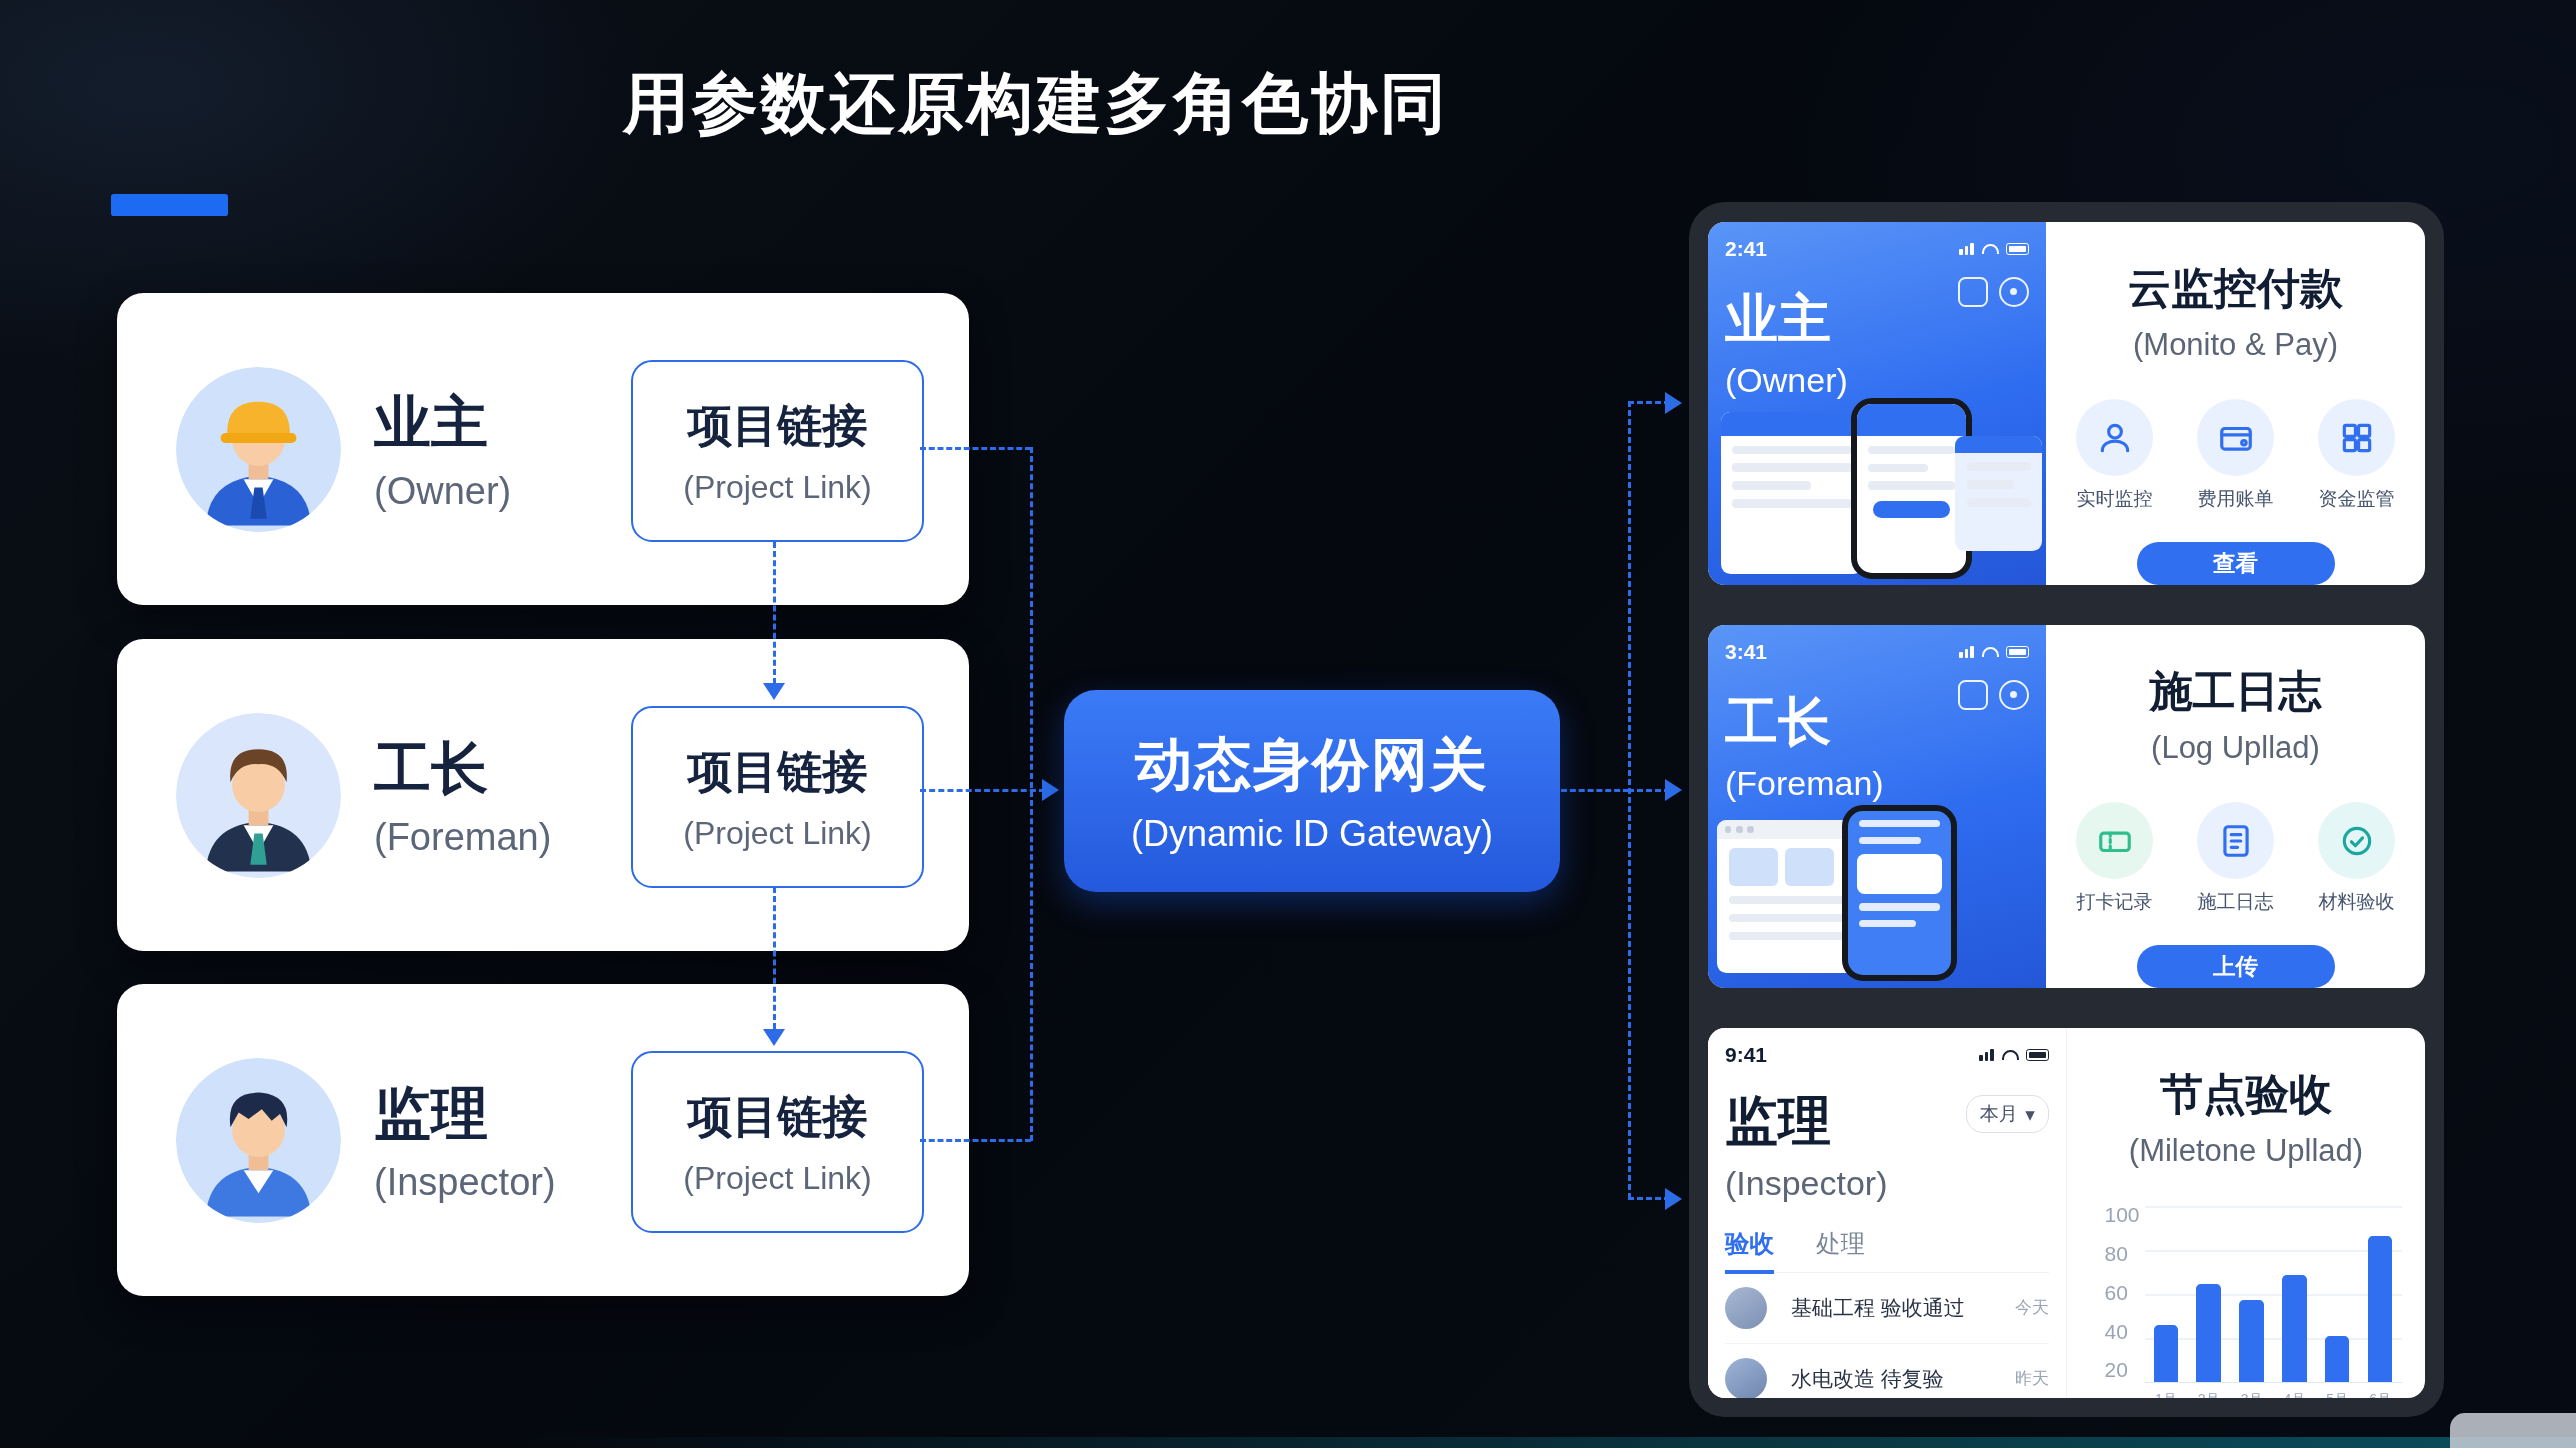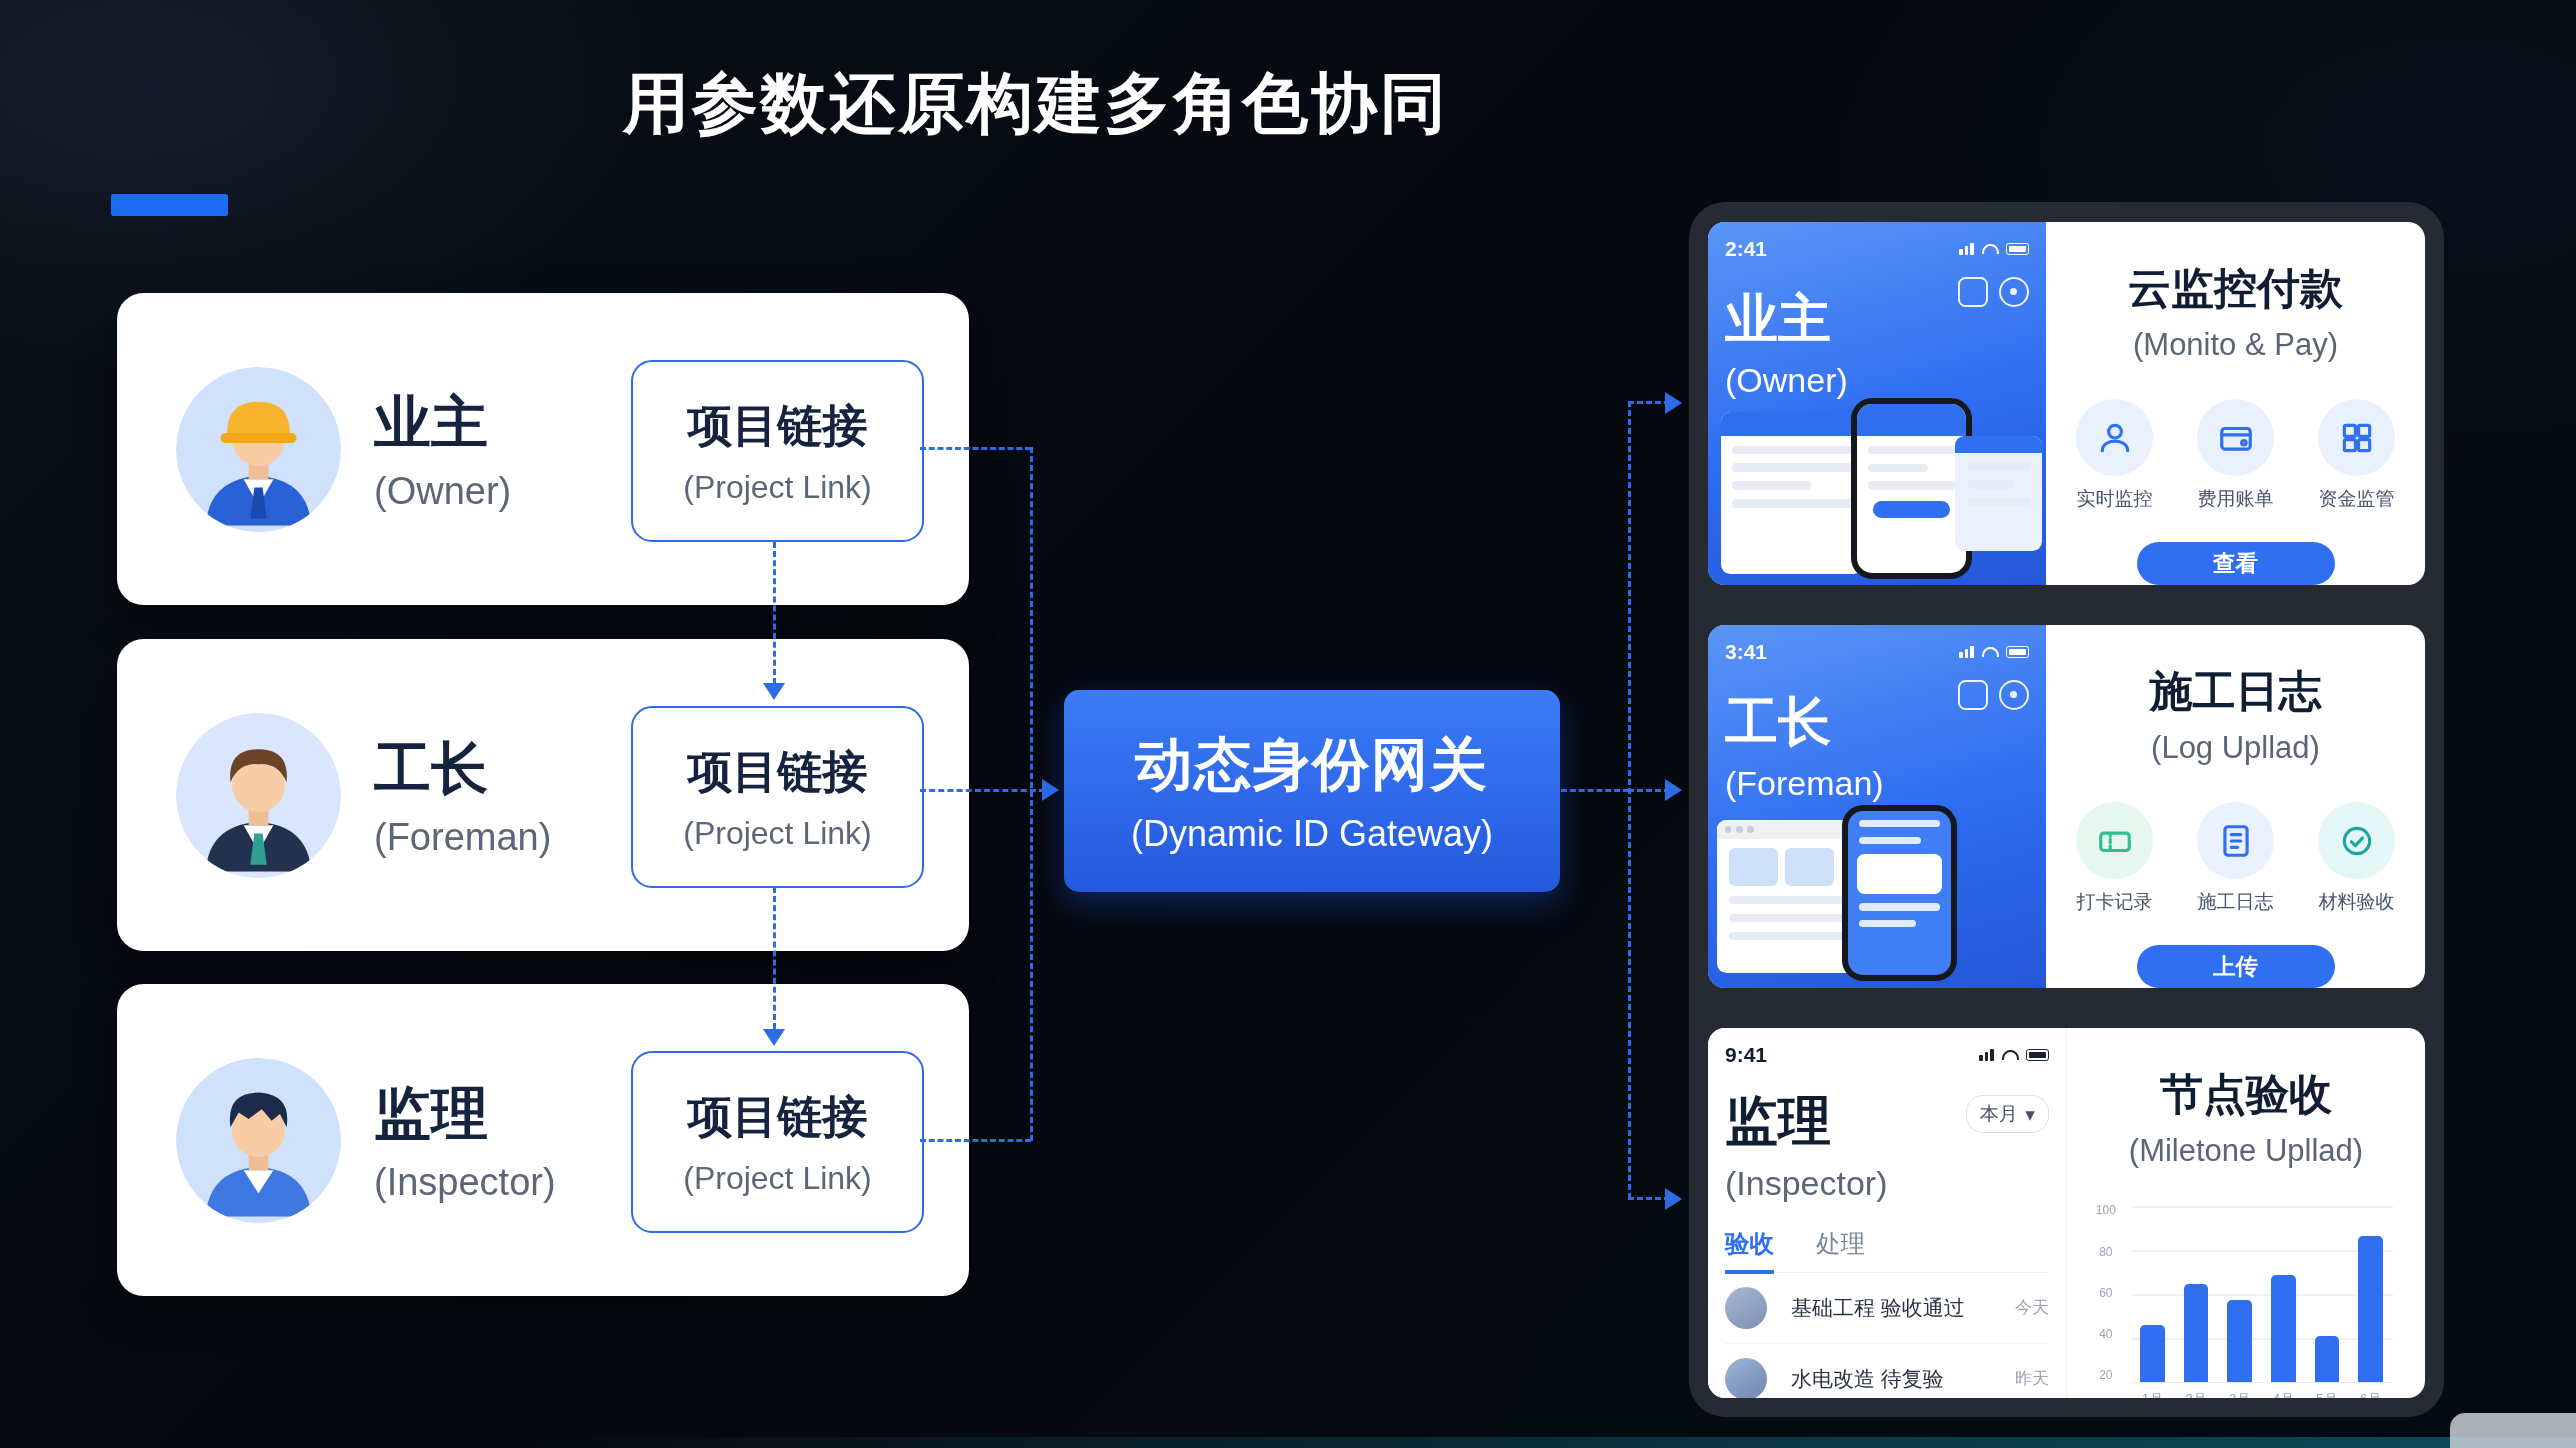--- a/index.html
+++ b/index.html
@@ -29,21 +29,21 @@
   .link-label{font-size:45px;font-weight:700;color:#16233f;}
   .link-en{font-size:32px;color:#5c6678;margin-top:13px;}
 
   
   .dash-v{width:0;border-left:3.8px dashed #2d6ce8;}
   .dash-h{height:0;border-top:3.8px dashed #2d6ce8;}
   .arr-d{width:0;height:0;border-left:11.3px solid transparent;border-right:11.3px solid transparent;border-top:17px solid #2d6ce8;}
   .arr-r{width:0;height:0;border-top:11.3px solid transparent;border-bottom:11.3px solid transparent;border-left:17px solid #2d6ce8;}
 
   
-  .gateway{left:1064px;top:690px;width:496px;height:202px;border-radius:15px;
+  .gateway{left:1064px;top:690px;width:496px;height:202px;border-radius:32px;
     background:linear-gradient(180deg,#3b7bf6,#2459dd);display:flex;flex-direction:column;
     align-items:center;justify-content:center;box-shadow:0 11.3px 32px rgba(22,70,180,.45);}
   .gw-name{font-size:57px;font-weight:800;color:#fff;letter-spacing:1.9px;}
   .gw-en{font-size:36px;color:#fff;margin-top:9.4px;}
 
   
   .right-wrap{left:1689px;top:202px;width:755px;height:1215px;background:#262b33;border-radius:36px;}
   .r-card{position:absolute;left:19px;width:717px;background:#ffffff;border-radius:17px;overflow:hidden;display:flex;}
   .r-left{position:relative;width:338px;flex:none;color:#fff;padding:15px 17px;box-sizing:border-box;overflow:hidden;
     background:linear-gradient(165deg,#5a95f7 0%,#2e6cf0 55%,#2457d8 100%);}
@@ -111,21 +111,21 @@
   .l-row{display:flex;align-items:center;gap:24px;padding:14px 0;border-bottom:1.9px solid #f1f3f7;}
   .l-avatar{width:42px;height:42px;border-radius:50%;flex:none;}
   .l-avatar.a1{background:linear-gradient(145deg,#a9b9d4,#7c90b4);}
   .l-avatar.a2{background:linear-gradient(145deg,#9fb4d8,#6e85ad);}
   .l-title{font-size:21px;color:#2a3345;}
   .l-meta{margin-left:auto;font-size:17px;color:#9aa4b5;}
 
   
   .chart{display:flex;margin:34px auto 0 auto;width:311px;}
   .y-axis{width:40px;height:179px;display:flex;flex-direction:column;justify-content:space-between;
-    align-items:center;padding-right:9.4px;font-size:12px;color:#9aa4b5;box-sizing:border-box;}
+    align-items:flex-start;padding-right:9.4px;font-size:21px;color:#9aa4b5;box-sizing:border-box;margin-left:14px;}
   .plot{width:262px;}
   .bars{height:179px;display:flex;align-items:flex-end;justify-content:space-around;
     border-bottom:1.9px solid #e3e8ef;
     background:repeating-linear-gradient(to top, transparent 0 42px, #eef1f6 42px 44px);}
   .bar{width:24.5px;background:#2f6ff0;border-radius:4.7px 4.7px 0 0;}
   .bar-labels{display:flex;justify-content:space-around;margin-top:7.5px;}
   .bar-lab{width:24.5px;font-size:14px;color:#9aa4b5;text-align:center;}
 
   
   .bottom-strip{left:0;bottom:0;width:2576px;height:11.3px;

